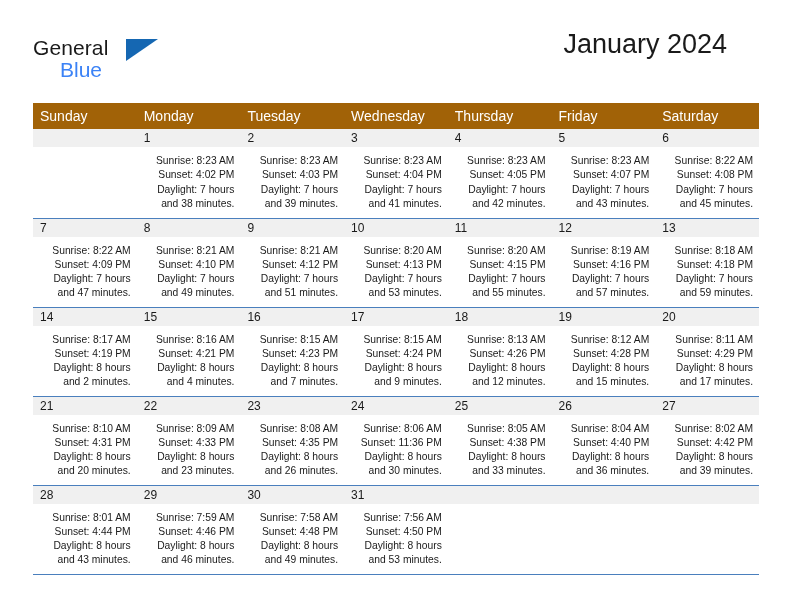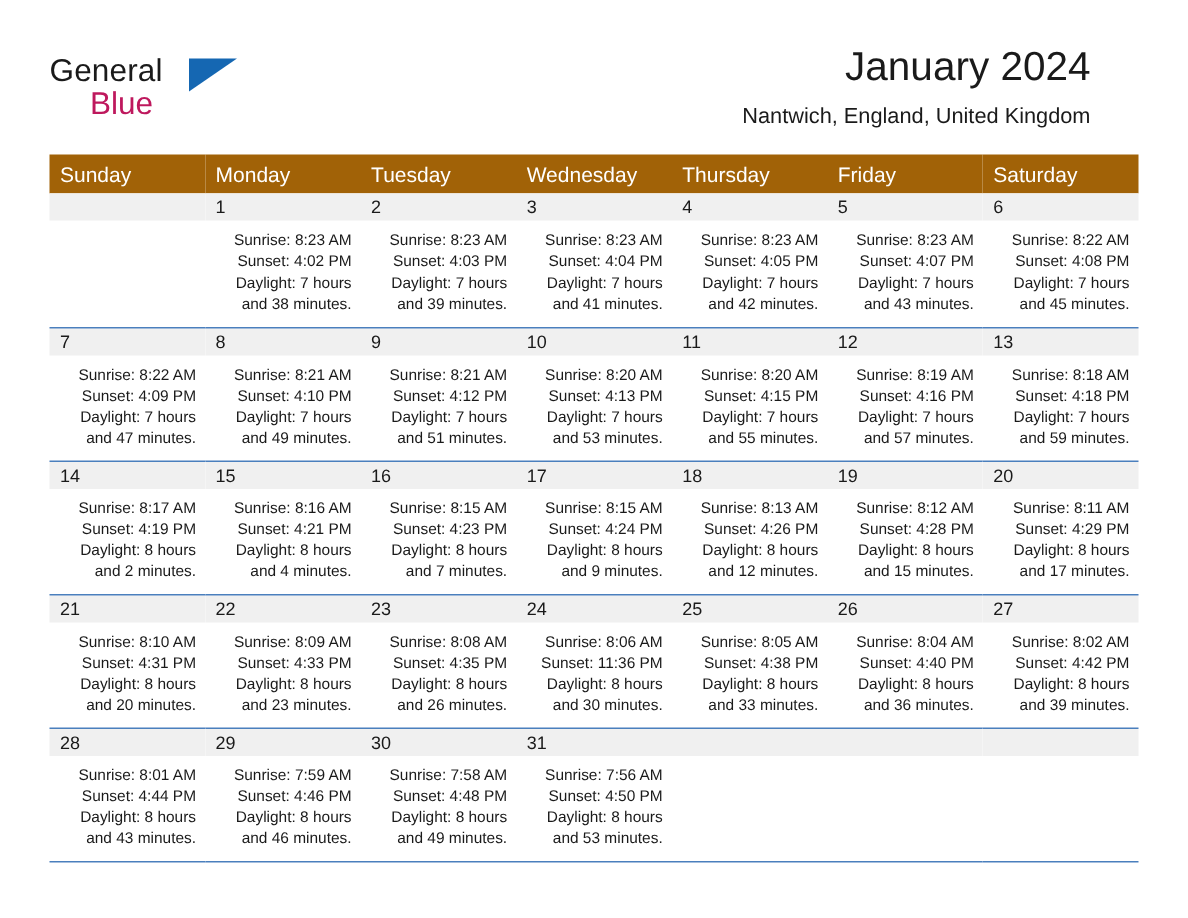--- a/index.html
+++ b/index.html
@@ -43,21 +43,21 @@
     font-size: 21px;
     letter-spacing: 0.1px;
     color: #1a1a1a;
     font-family: "Liberation Sans", sans-serif;
   }
   .logo-blue {
     position: absolute;
     left: 27px;
     top: 22px;
     font-size: 21px;
-    color: #be185d;
+    color: #3b82f6;
     font-family: "Liberation Sans", sans-serif;
   }
   .logo-triangle {
     position: absolute;
     left: 93px;
     top: 3px;
     width: 0;
     height: 0;
     border-left: 32px solid #1567b2;
     border-bottom: 22px solid transparent;
@@ -148,21 +148,20 @@
   <div class="header">
 
     <div class="logo">
       <span class="logo-general">General</span>
       <span class="logo-triangle"></span>
       <span class="logo-blue">Blue</span>
     </div>
 
     <div class="title-block">
       <div class="cal-title">January 2024</div>
-      <div class="cal-subtitle">Nantwich, England, United Kingdom</div>
     </div>
 
   </div>
 
   <table class="calendar">
     <thead>
       <tr>
         <th>Sunday</th>
         <th>Monday</th>
         <th>Tuesday</th>

